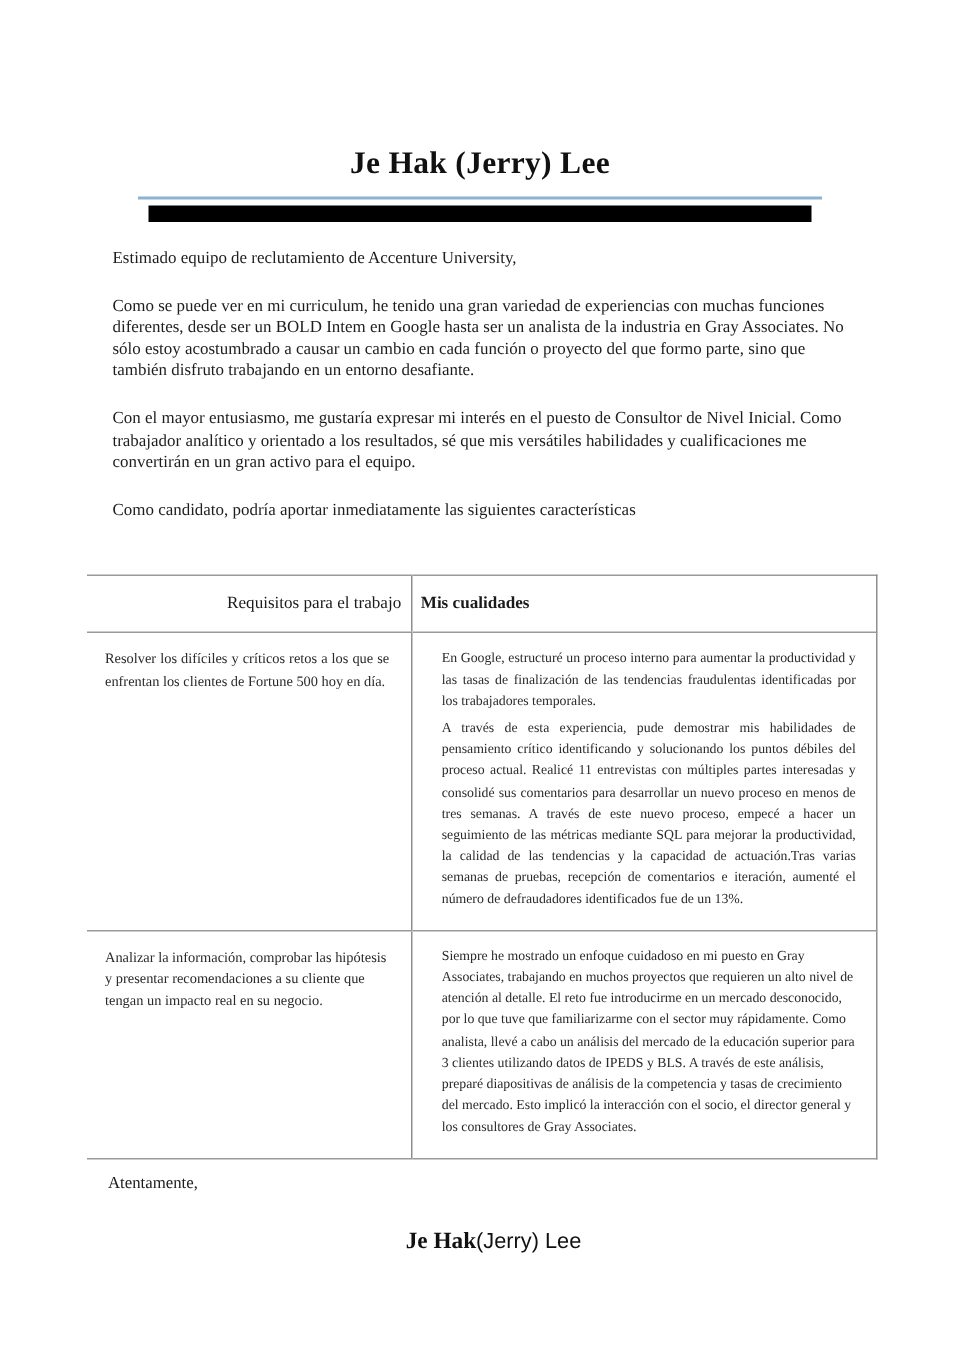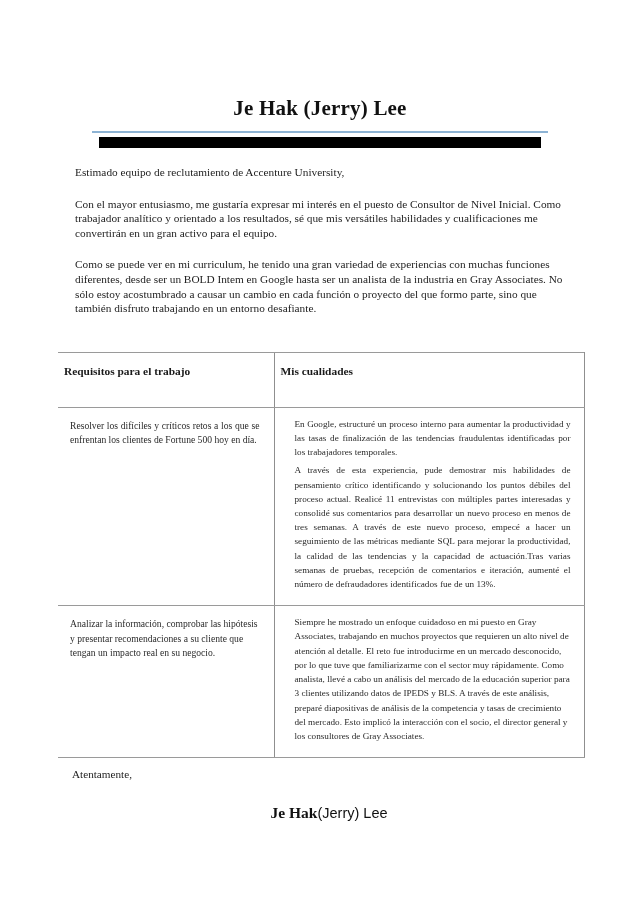--- a/index.html
+++ b/index.html
@@ -73,25 +73,25 @@
 
   .req-table th, .req-table td {
     vertical-align: top;
     padding: 0;
   }
   .req-table th {
     border-top: 1.1px solid #9a9a9a;
     border-bottom: 1.1px solid #9a9a9a;
   }
   .req-table th.h1 {
-    text-align: left;
+    text-align: right;
     font-family: "Liberation Serif", serif;
-    font-weight: bold;
+    font-weight: normal;
     font-size: 11.4px;
-    padding: 12px 6px 30px 6px;
+    padding: 12px 6px 13px 6px;
   }
   .req-table th.h2 {
     text-align: left;
     font-family: "Liberation Serif", serif;
     font-weight: bold;
     font-size: 11.4px;
     padding: 12px 6px 13px 6px;
     border-left: 1.1px solid #8f8f8f;
     border-right: 1.1px solid #8f8f8f;
   }
@@ -148,22 +148,23 @@
 <div class="page">
 
   <h1 class="letter-title">Je Hak (Jerry) Lee</h1>
 
   <div class="rule-blue"></div>
   <div class="rule-black"></div>
 
   <div class="body-area">
 
     <p class="para salutation">Estimado equipo de reclutamiento de Accenture University,</p>
+    <p class="para">Como se puede ver en mi curriculum, he tenido una gran variedad de experiencias con muchas funciones diferentes, desde ser un BOLD Intem en Google hasta ser un analista de la industria en Gray Associates. No sólo estoy acostumbrado a causar un cambio en cada función o proyecto del que formo parte, sino que también disfruto trabajando en un entorno desafiante.</p>
     <p class="para">Con el mayor entusiasmo, me gustaría expresar mi interés en el puesto de Consultor de Nivel Inicial. Como trabajador analítico y orientado a los resultados, sé que mis versátiles habilidades y cualificaciones me convertirán en un gran activo para el equipo.</p>
-    <p class="para">Como se puede ver en mi curriculum, he tenido una gran variedad de experiencias con muchas funciones diferentes, desde ser un BOLD Intem en Google hasta ser un analista de la industria en Gray Associates. No sólo estoy acostumbrado a causar un cambio en cada función o proyecto del que formo parte, sino que también disfruto trabajando en un entorno desafiante.</p>
+    <p class="para">Como candidato, podría aportar inmediatamente las siguientes características</p>
 
     <table class="req-table">
       <colgroup>
         <col class="c1">
         <col class="c2">
       </colgroup>
       <thead>
         <tr>
           <th class="h1">Requisitos para el trabajo</th>
           <th class="h2">Mis cualidades</th>

